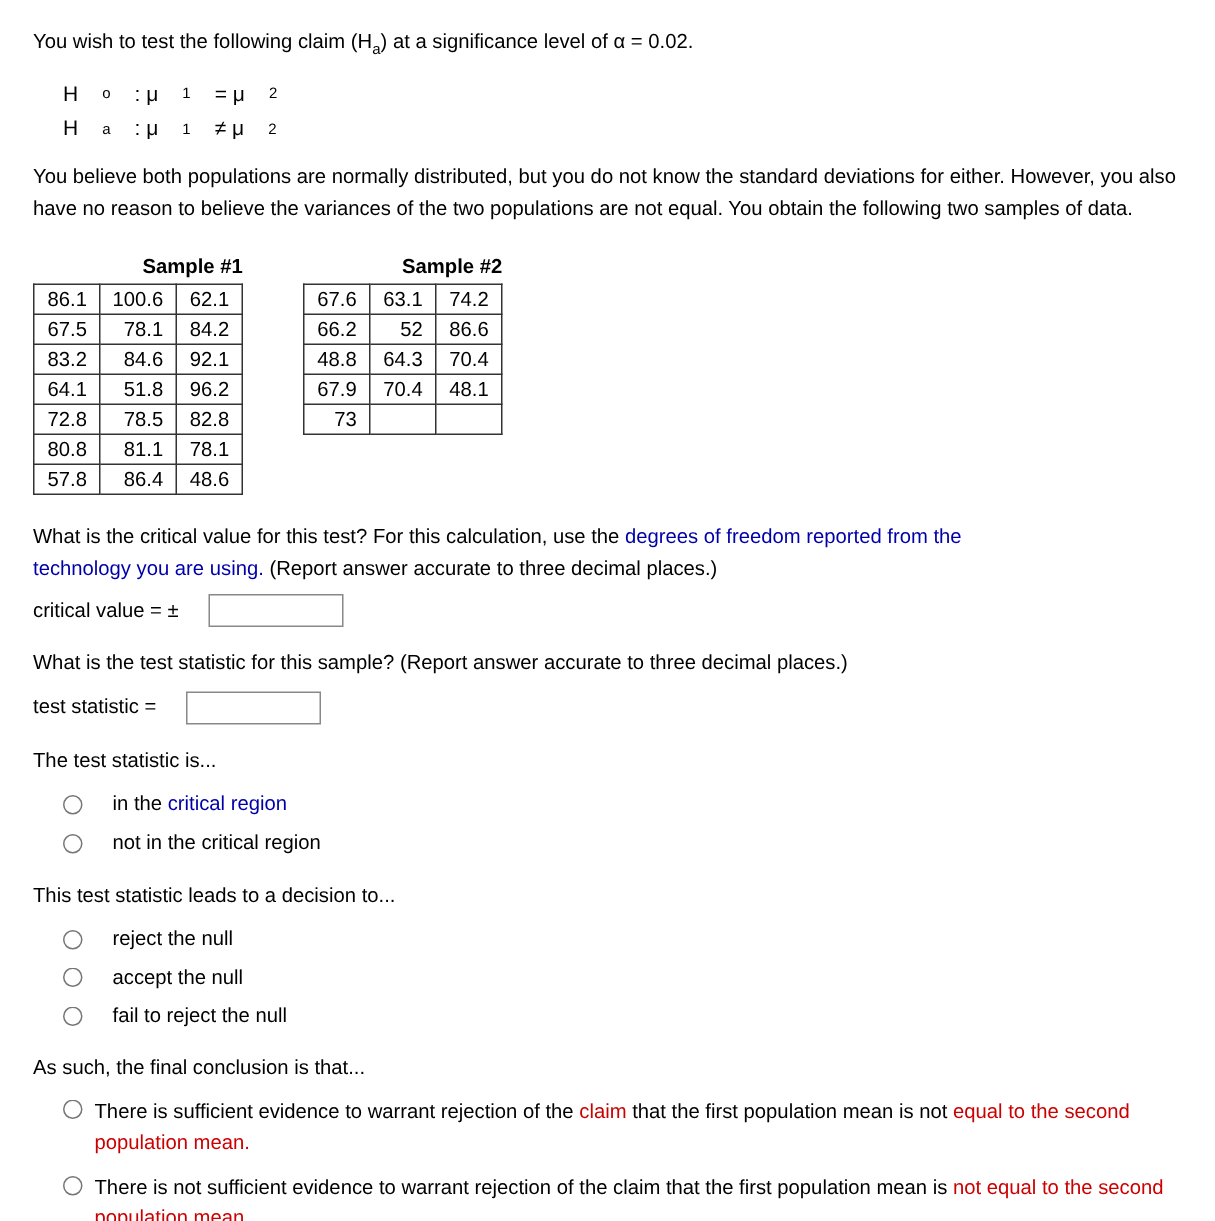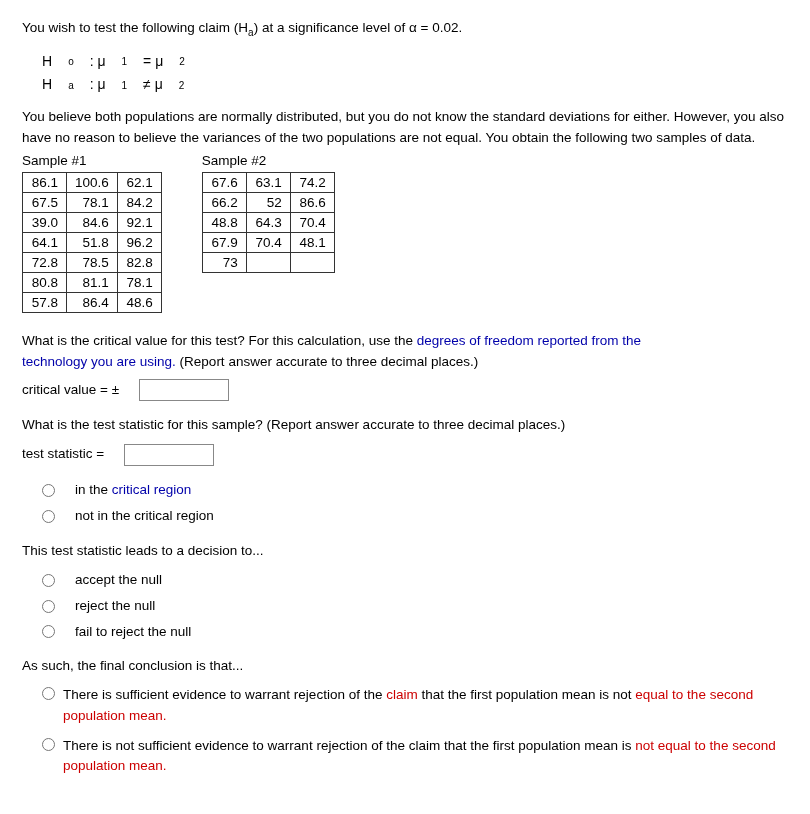--- a/index.html
+++ b/index.html
@@ -8,24 +8,24 @@
       font-size: 13.5px;
       background: #fff;
       color: #000;
       padding: 18px 22px;
       width: 810px;
       min-height: 814px;
     }
     .intro-text { margin-bottom: 10px; line-height: 1.5; }
     .hypotheses { margin: 8px 0 10px 20px; line-height: 1.7; font-size: 14px; }
     .hyp-line { display: flex; align-items: center; gap: 16px; }
-    .description { line-height: 1.55; margin-bottom: 4px; }
+    .description { line-height: 1.55; margin-bottom: 20px; }
     .samples-container { display: flex; gap: 40px; margin-bottom: 18px; }
     .sample-block {}
-    .sample-title { font-weight: normal; margin-bottom: 4px; text-align: left; }
+    .sample-title { font-weight: bold; margin-bottom: 4px; text-align: right; }
     table { border-collapse: collapse; }
     td {
       border: 1px solid #333;
       padding: 2px 8px;
       text-align: right;
       font-size: 13.5px;
       min-width: 44px;
     }
     .section { margin-bottom: 14px; line-height: 1.55; }
     .critical-q { margin-bottom: 6px; }
@@ -77,21 +77,21 @@
             <td>86.1</td>
             <td>100.6</td>
             <td>62.1</td>
           </tr>
           <tr>
             <td>67.5</td>
             <td>78.1</td>
             <td>84.2</td>
           </tr>
           <tr>
-            <td>39.0</td>
+            <td>83.2</td>
             <td>84.6</td>
             <td>92.1</td>
           </tr>
           <tr>
             <td>64.1</td>
             <td>51.8</td>
             <td>96.2</td>
           </tr>
           <tr>
             <td>72.8</td>
@@ -161,42 +161,43 @@
   <div class="section-q">
     What is the test statistic for this sample? (Report answer accurate to three decimal places.)
   </div>
   <div class="input-row">
     <span>test statistic =</span>
     <input type="text" placeholder="" style="">
   </div>
 </div>
 
 <div class="section">
+  <div class="section-q">The test statistic is...</div>
   <div class="radio-group">
     <div class="radio-item">
       <input type="radio" name="ts_region" style="">
       <span>in the <span class="colored">critical region</span></span>
     </div>
     <div class="radio-item">
       <input type="radio" name="ts_region" style="">
       <span>not in the critical region</span>
     </div>
   </div>
 </div>
 
 <div class="section">
   <div class="section-q">This test statistic leads to a decision to...</div>
   <div class="radio-group">
     <div class="radio-item">
       <input type="radio" name="decision" style="">
+      <span>reject the null</span>
+    </div>
+    <div class="radio-item">
+      <input type="radio" name="decision" style="">
       <span>accept the null</span>
-    </div>
-    <div class="radio-item">
-      <input type="radio" name="decision" style="">
-      <span>reject the null</span>
     </div>
     <div class="radio-item">
       <input type="radio" name="decision" style="">
       <span>fail to reject the null</span>
     </div>
   </div>
 </div>
 
 <div class="section">
   <div class="section-q">As such, the final conclusion is that...</div>

